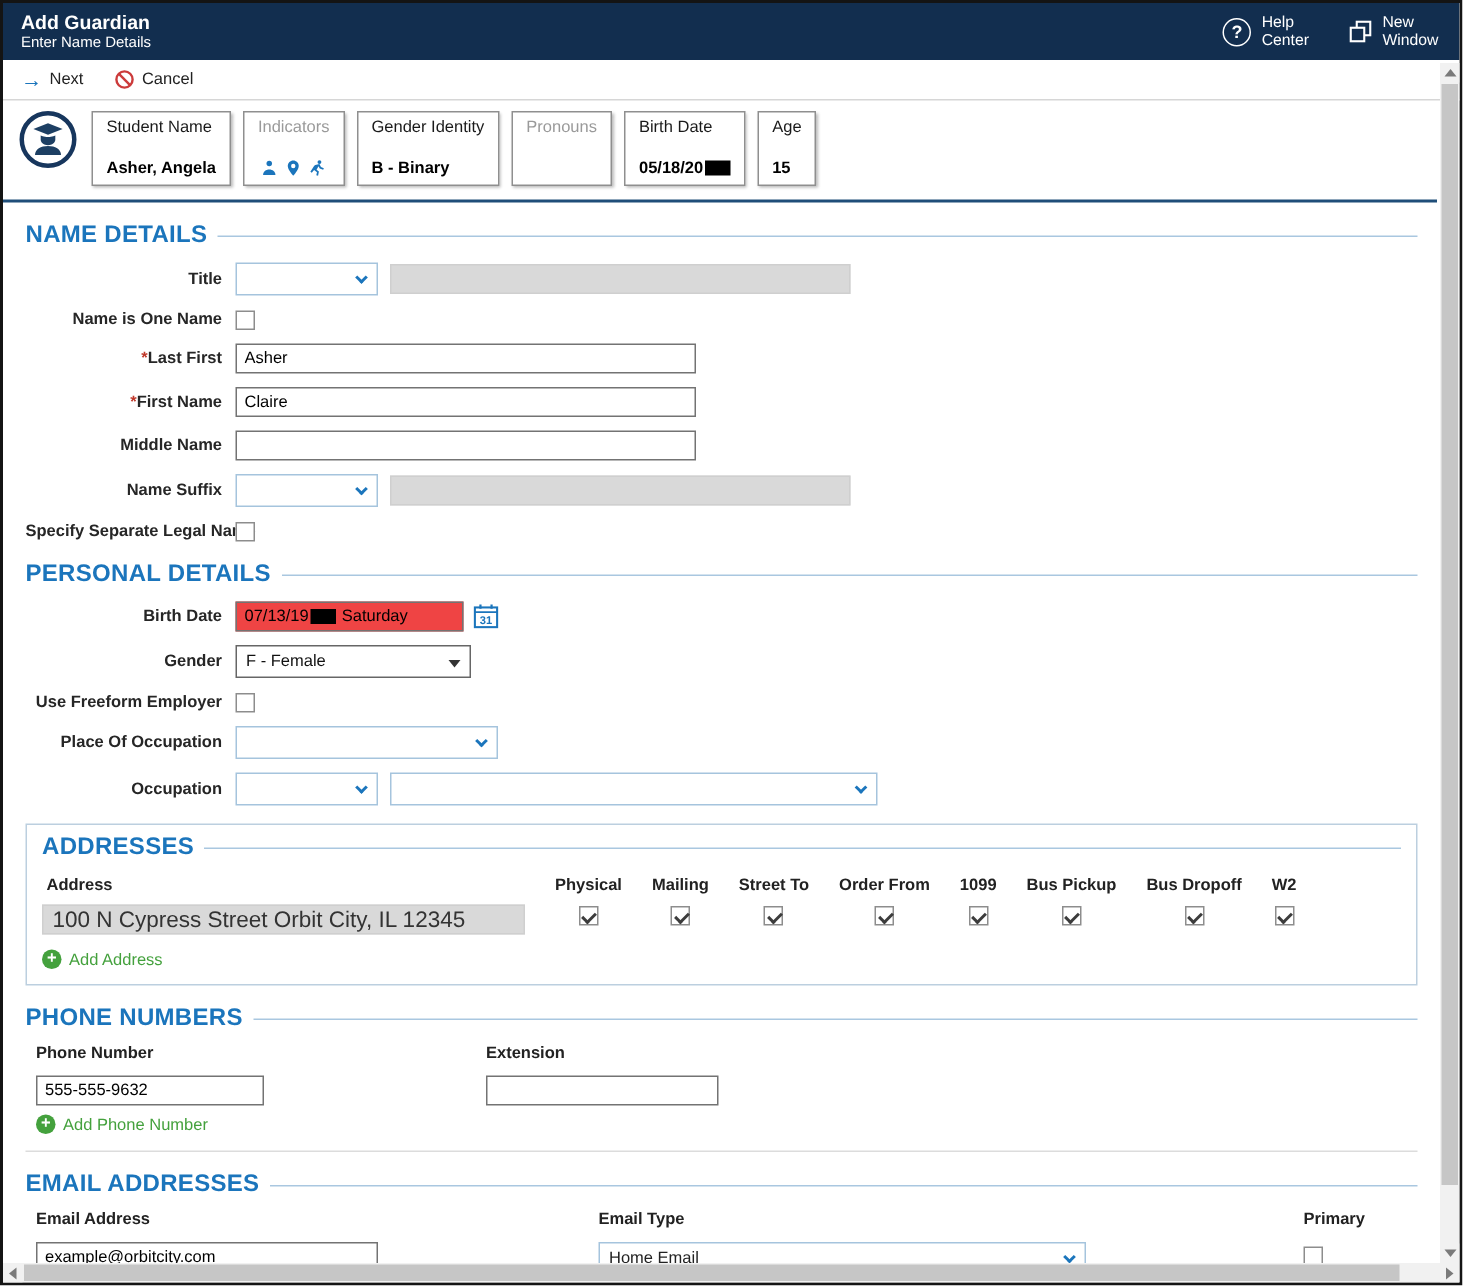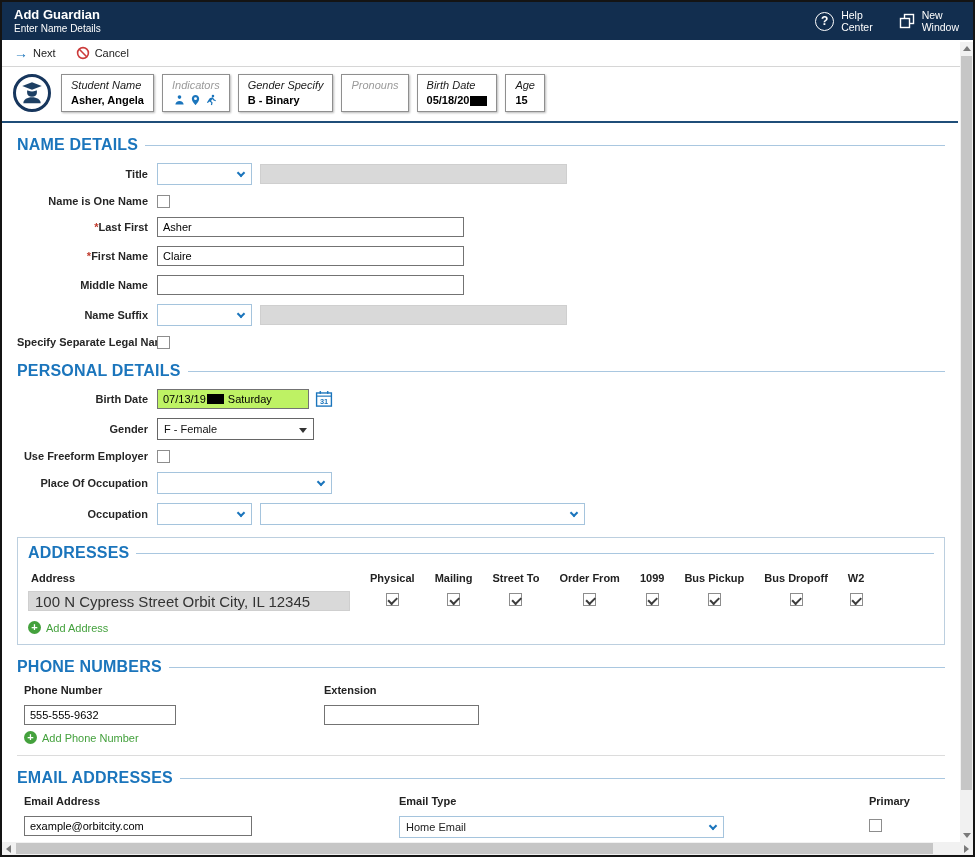--- a/index.html
+++ b/index.html
@@ -18,21 +18,21 @@
   
   .toolbar { height: 27px; display: flex; align-items: center; gap: 20px; padding-left: 12px; border-bottom: 1px solid #d6d6d6; background: #fff; }
   .tool-btn { display: flex; align-items: center; gap: 5px; font-size: 11px; color: #222; cursor: pointer; }
   .next-arrow { color: #1b75bc; font-size: 14px; font-weight: bold; line-height: 1; }
 
   
   .banner { display: flex; align-items: flex-start; gap: 10px; padding: 7px 10px 9px 11px; border-bottom: 2px solid #1f4e79; margin-right: 15px; }
   .avatar { width: 38px; height: 38px; border: 3px solid #17365d; border-radius: 50%; background: #fff; display: flex; align-items: center; justify-content: center; flex: none; }
   .sboxes { display: flex; gap: 8px; align-items: stretch; }
   .sbox { border: 1px solid #8f8f8f; box-shadow: 1px 1px 2px rgba(0,0,0,0.28); padding: 4px 9px 5px; background: #fff; min-height: 38px; }
-  .sbox .lbl { font-size: 11px; color: #1a1a1a; margin-bottom: 3px; white-space: nowrap; font-style: italic; }
+  .sbox .lbl { font-size: 11px; color: #1a1a1a; margin-bottom: 15px; white-space: nowrap; }
   .sbox.muted .lbl { color: #9a9a9a; }
   .sbox .val { font-size: 11px; font-weight: bold; color: #000; white-space: nowrap; }
   .ind-icons { display: flex; gap: 5px; align-items: center; justify-content: center; }
   .redact { display: inline-block; width: 17px; height: 10px; background: #000; vertical-align: middle; margin-left: 1px; }
 
   
   .content { padding: 0 28px 0 15px; }
   .section-head { display: flex; align-items: center; gap: 7px; color: #1b75bc; font-weight: bold; font-size: 16px; margin-top: 13px; letter-spacing: 0.2px; }
   .section-head .rule { flex: 1; border-top: 1px solid #a9c7e0; height: 0; }
 
@@ -44,21 +44,21 @@
   .textinput { height: 20px; border: 1px solid #737373; font-size: 11px; padding: 0 5px; font-family: "Liberation Sans", sans-serif; background: #fff; }
   .w305 { width: 307px; } .w150 { width: 152px; } .w153 { width: 155px; } .w228 { width: 228px; }
   .gray-field { height: 20px; background: #d9d9d9; border: 1px solid #cfcfcf; width: 307px; }
   .combo { position: relative; height: 22px; border: 1px solid #a5c4dd; background: #fff; display: flex; align-items: center; padding: 0 22px 0 6px; font-size: 11px; color: #222; }
   .combo .chev { position: absolute; right: 7px; top: 6px; width: 6px; height: 6px; border-right: 2px solid #1b75bc; border-bottom: 2px solid #1b75bc; transform: rotate(45deg); }
   .cw95 { width: 95px; } .cw175 { width: 175px; } .cw325 { width: 325px; }
   .select { position: relative; height: 22px; border: 1px solid #666; background: #fff; display: flex; align-items: center; padding: 0 22px 0 6px; font-size: 11px; color: #111; width: 157px; }
   .select .chev-dark { position: absolute; right: 6px; top: 9px; width: 0; height: 0; border-left: 4px solid transparent; border-right: 4px solid transparent; border-top: 5px solid #333; }
   .checkbox { width: 13px; height: 13px; border: 1px solid #8d8d8d; background: #fff; display: inline-block; position: relative; flex: none; }
   .checkbox.checked::after { content: ""; position: absolute; left: 1.5px; top: 2.5px; width: 7px; height: 3.5px; border-left: 2px solid #3c3c3c; border-bottom: 2px solid #3c3c3c; transform: rotate(-45deg); }
-  .fake-input { height: 20px; border: 1px solid #737373; background: #bef264; display: flex; align-items: center; padding: 0 5px; font-size: 11px; width: 152px; }
+  .fake-input { height: 20px; border: 1px solid #737373; background: #ef4444; display: flex; align-items: center; padding: 0 5px; font-size: 11px; width: 152px; }
   .cal-btn { display: flex; align-items: center; margin-left: 6px; cursor: pointer; }
 
   
   .addr-box { border: 1px solid #bccfdf; margin-top: 12px; padding: 6px 10px 9px; }
   .addr-table { border-collapse: collapse; margin-top: 7px; }
   .addr-table th { font-size: 11px; font-weight: bold; color: #222; padding: 3px 10px; text-align: center; white-space: nowrap; }
   .addr-table th.addr-h { text-align: left; width: 330px; padding-left: 3px; }
   .addr-table td { padding: 4px 10px; text-align: center; }
   .addr-table td.addr-c { text-align: left; padding-left: 0; }
   .gray-field.addr { width: 322px; font-size: 15px; color: #333; display: flex; align-items: center; padding: 0 6px; }
@@ -154,21 +154,21 @@
             <path d="M6 .5C3.8.5 2 2.3 2 4.5 2 7.5 6 11.5 6 11.5s4-4 4-7C10 2.3 8.2.5 6 .5z"></path>
               <circle cx="6" cy="4.5" r="1.6" fill="#fff"></circle>
           </svg>
           <svg width="11" height="12" viewBox="0 0 12 12" fill="#1b75bc">
             <circle cx="7.6" cy="1.7" r="1.4"></circle>
             <path d="M4.6 3.8l3-.7 1.1 2.2 2.1.9-.5 1.1-2.5-1-.9-1.5-1.4 2.4 1.7 1.4-.6 3-1.3-.3.5-2.2-2.1-1.6L2 9.4l-1-.7 2.8-4.3z"></path>
           </svg>
         </div>
       </div>
       <div class="sbox">
-        <div class="lbl">Gender Specify</div>
+        <div class="lbl">Gender Identity</div>
         <div class="val">B - Binary</div>
       </div>
       <div class="sbox muted" style="min-width:56px;">
         <div class="lbl">Pronouns</div>
         <div class="val"></div>
       </div>
       <div class="sbox">
         <div class="lbl">Birth Date</div>
         <div class="val">
           <span>05/18/20</span><span class="redact"></span>

